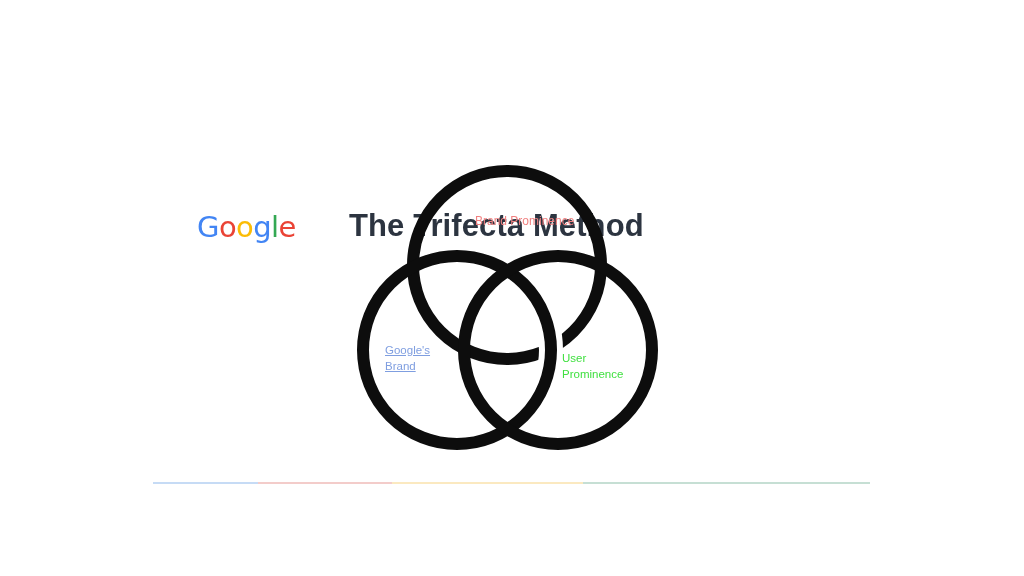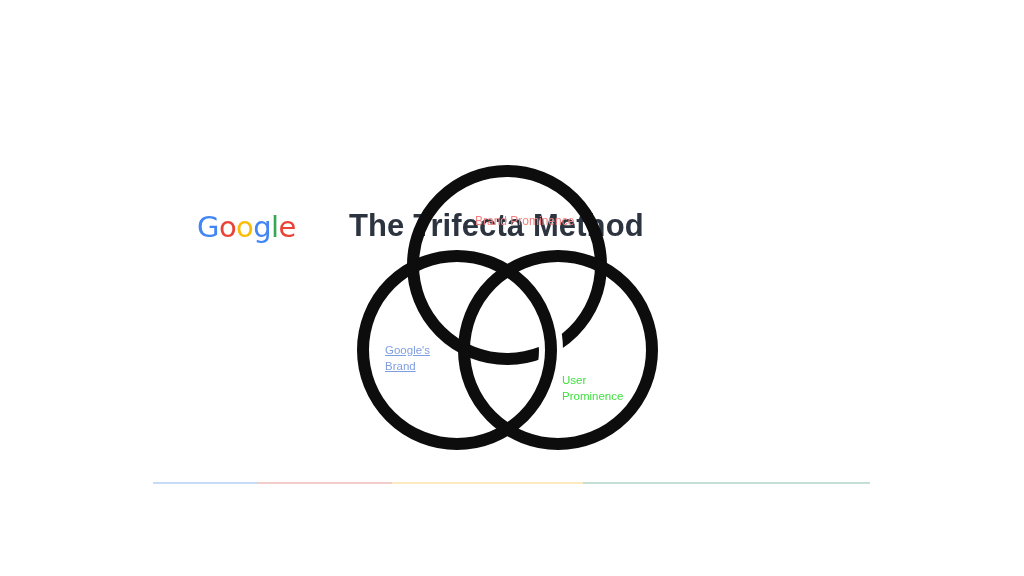--- a/index.html
+++ b/index.html
@@ -146,21 +146,21 @@
         <circle id="ring-left" cx="117" cy="190" r="94" fill="none" stroke="#0d0d0d" stroke-width="12" mask="url(#mask-left)"></circle>
         <circle id="ring-right" cx="218" cy="190" r="94" fill="none" stroke="#0d0d0d" stroke-width="12" mask="url(#mask-right)"></circle>
       </g>
     </svg>
   </div>
 
   <div class="ring-label" id="label-brand" style="color: rgb(240, 128, 128); padding-left: 26px;">Brand Prominence</div>
 
   <div class="ring-label" id="label-data" style="color: rgb(127, 158, 224); text-decoration: underline;"><span>Google's</span><br><span>Brand</span></div>
 
-  <div class="ring-label" id="label-engagement" style="color: rgb(65, 224, 65); margin-top: 22px;"><span>User</span><br><span>Prominence</span></div>
+  <div class="ring-label" id="label-engagement" style="color: rgb(65, 224, 65);"><span>User</span><br><span>Prominence</span></div>
 
   <div id="divider">
     <div class="seg seg-blue" style="background: rgb(198, 219, 245); flex: 105 0 auto;"></div>
     <div class="seg seg-red" style="background: rgb(243, 204, 202); flex: 134 0 auto;"></div>
     <div class="seg seg-yellow" style="background: rgb(251, 233, 192); flex: 191 0 auto;"></div>
     <div class="seg seg-green" style="background: rgb(198, 223, 212); flex: 287 0 auto;"></div>
   </div>
 
 </div>
 

